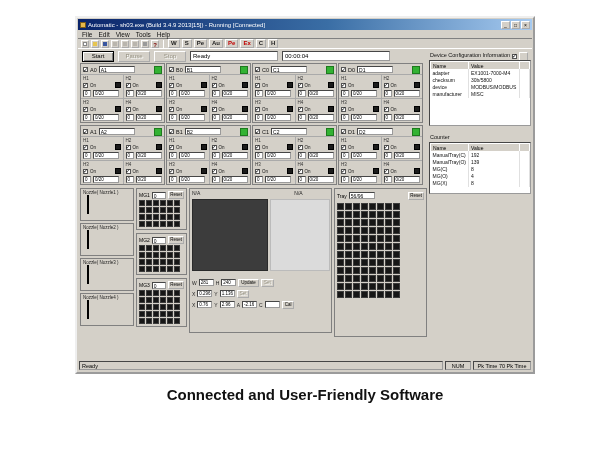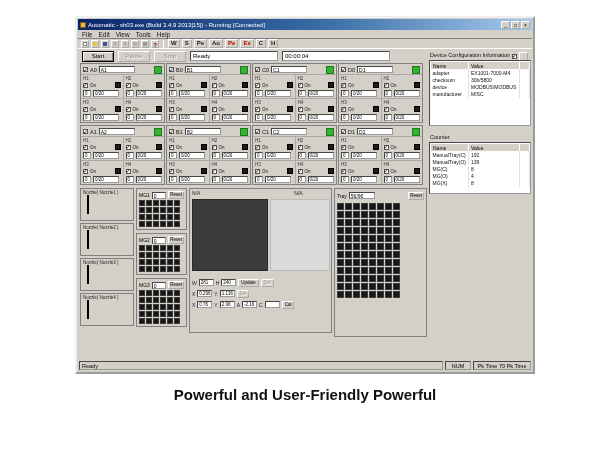--- a/index.html
+++ b/index.html
@@ -1017,14 +1017,14 @@
     <div class="statusbar">
       <span class="scell grow">Ready</span>
       <span id="scells" style="display:flex;gap:2px;">
           <span class="scell num">NUM</span>
           <span class="scell pk">Pk Time 70 Pk Time</span>
         </span>
     </div>
 
   </div>
 
-  <div class="caption">Powerful and User-Friendly Powerful</div>
+  <div class="caption">Connected and User-Friendly Software</div>
 </div>
 
 </body></html>

